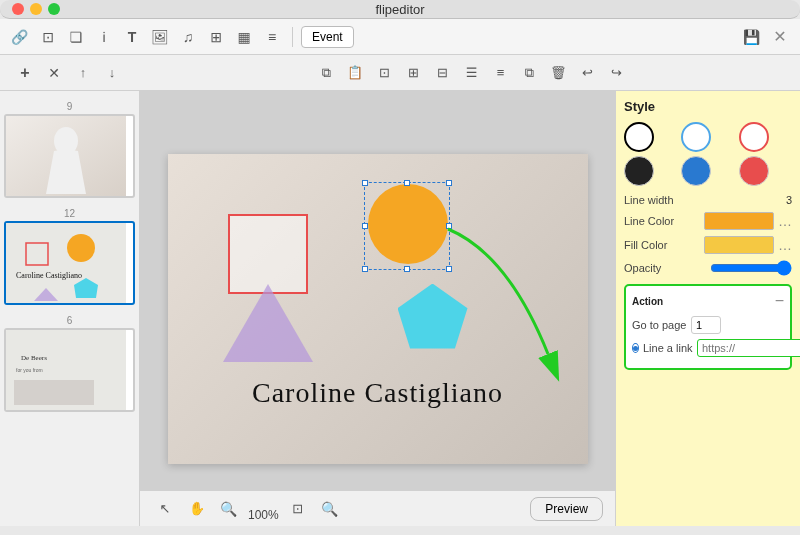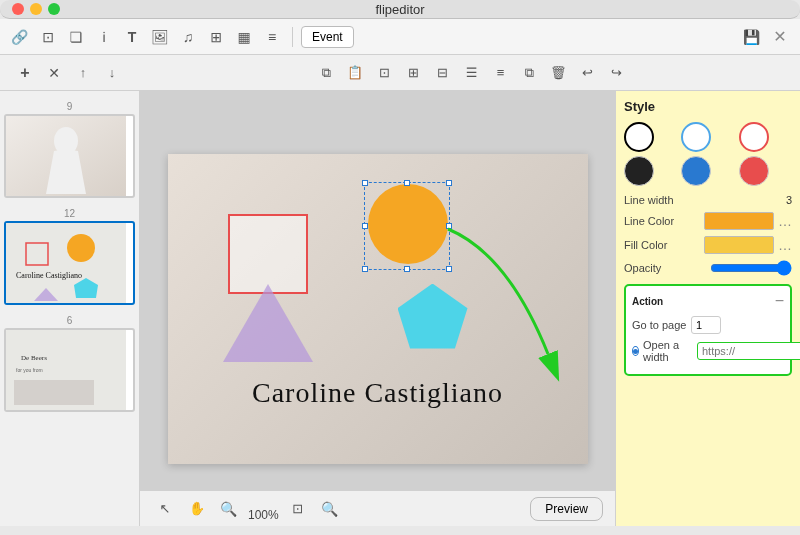--- a/index.html
+++ b/index.html
@@ -304,18 +304,18 @@
 
       <div class="action-row">
         <span class="action-label">Go to page</span>
         <input type="text" class="action-input" value="1" style="width: 30px; max-width: 30px;">
       </div>
 
       <div class="action-row">
         <div class="radio-dot">
           <div class="radio-dot-inner"></div>
         </div>
-        <span class="action-label" style="min-width:50px;">Open a width</span>
+        <span class="action-label" style="min-width:50px;">Line a link</span>
         <input type="text" class="action-input" style="flex: 1 1 0%; border: 1.5px solid rgb(34, 204, 34);" placeholder="https://">
       </div>
     </div>
   </div>
 </div>
 
 </body></html>

